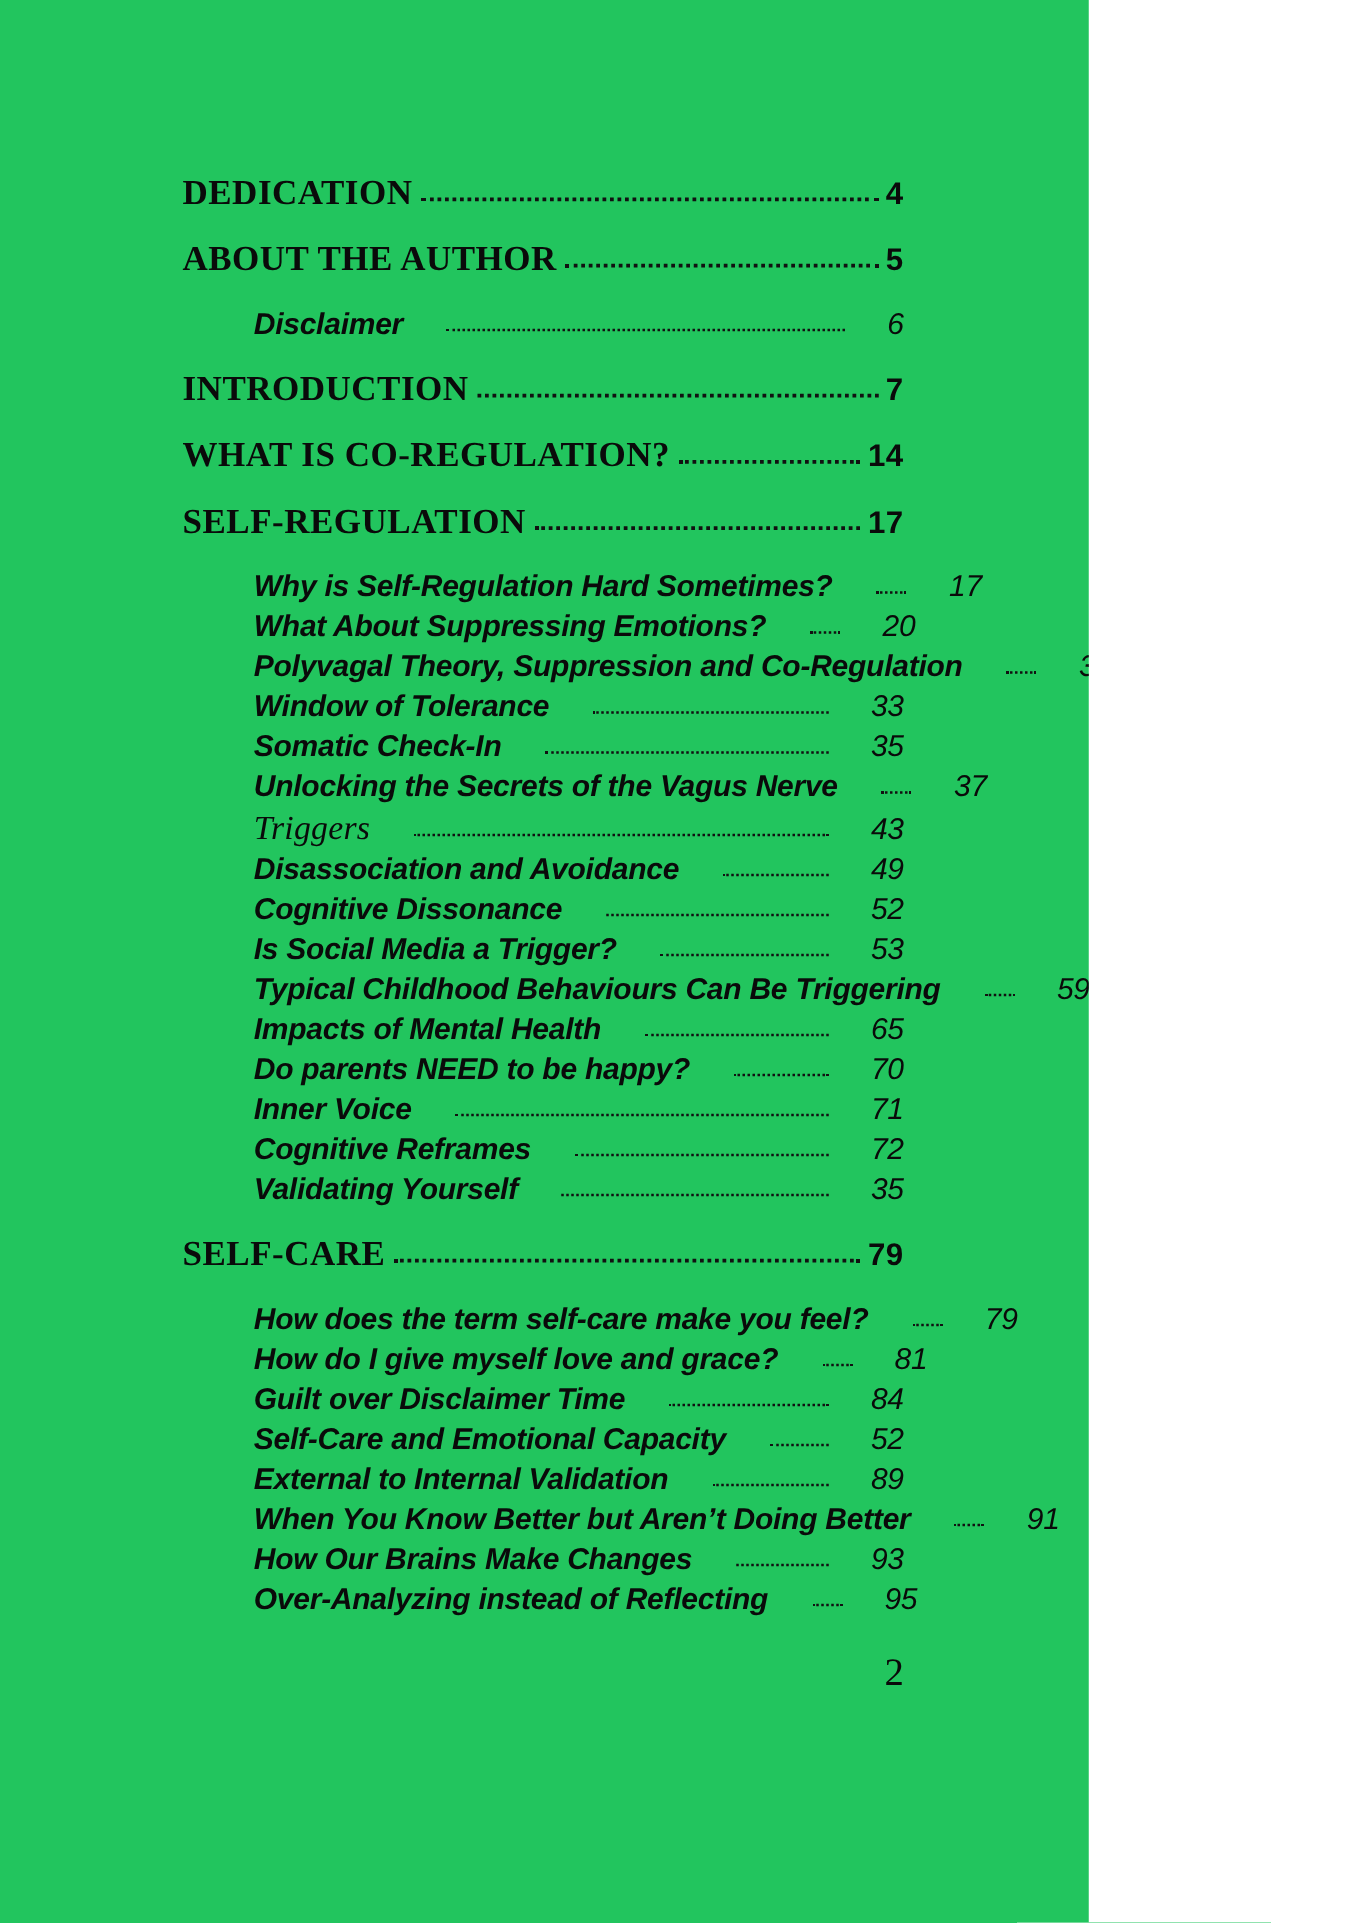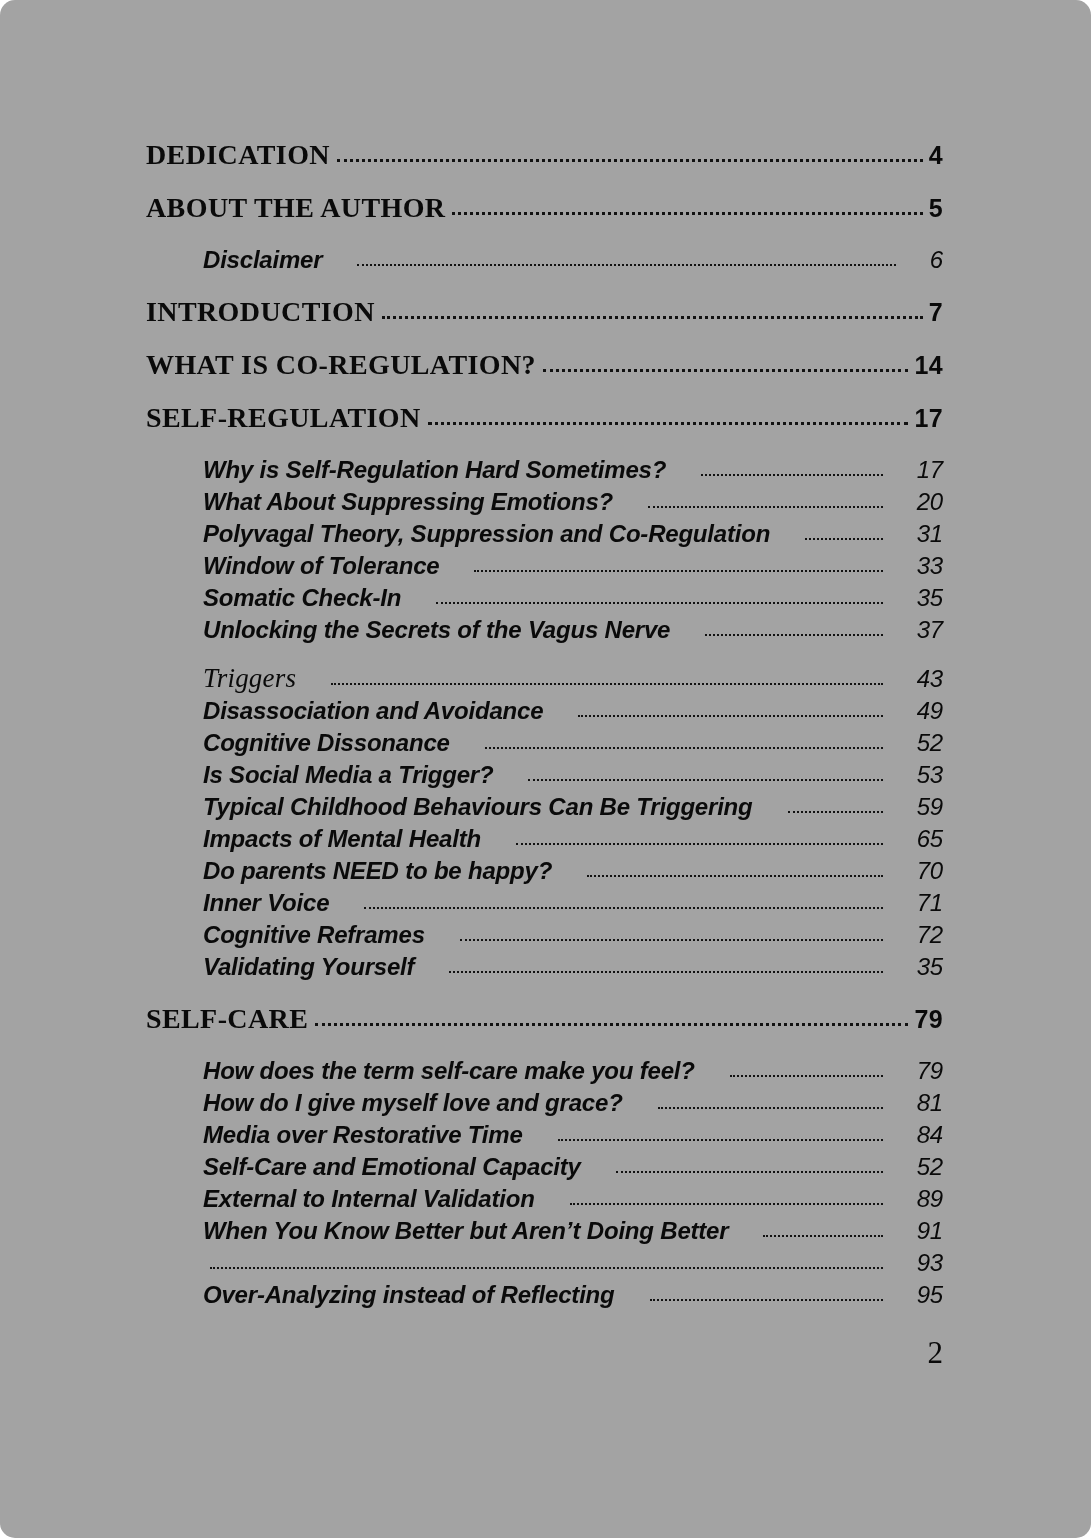--- a/index.html
+++ b/index.html
@@ -5,26 +5,25 @@
   * { box-sizing: border-box; }
   html, body { margin: 0; padding: 0; }
   body {
     width: 1091px;
     height: 1538px;
     background: #ffffff;
     color: #0a0a0a;
     font-family: "Liberation Serif", serif;
   }
   .sheet {
-    width: 1091px;
+    width: 871px;
     height: 1538px;
     padding: 138px 148px 40px 146px;
-    background: #a3a3a3;
+    background: #22c55e;
     overflow: hidden;
-    border-radius: 15px;
   }
   .toc-row {
     display: flex;
     align-items: baseline;
     width: 100%;
   }
   
   .lvl1 {
     font-family: "Liberation Serif", serif;
     font-weight: 700;
@@ -46,21 +45,20 @@
     gap: 28px;
   }
   .lvl2 { margin: 19px 0; }
   .lvl3 { margin: 0; }
   
   .serif-title {
     font-family: "Liberation Serif", serif !important;
     font-weight: 400 !important;
     font-size: 27px;
     letter-spacing: 0.2px;
-    margin-top: 16px;
   }
   .title { white-space: nowrap; }
   .leader {
     flex: 1 1 auto;
     min-width: 24px;
     height: 0;
     border-bottom: 3px dotted #111111;
     margin: 0 6px 0 7px;
     position: relative;
     top: -2px;
@@ -237,21 +235,21 @@
     </div>
 
     <div class="toc-row lvl3">
       <span class="title">How do I give myself love and grace?</span>
       <span class="leader"></span>
       <span class="page-num">81</span>
     </div>
 
 
     <div class="toc-row lvl3">
-      <span class="title">Media over Restorative Time</span>
+      <span class="title">Guilt over Disclaimer Time</span>
       <span class="leader"></span>
       <span class="page-num">84</span>
     </div>
 
     <div class="toc-row lvl3">
       <span class="title">Self-Care and Emotional Capacity</span>
       <span class="leader"></span>
       <span class="page-num">52</span>
     </div>
 
@@ -262,20 +260,21 @@
       <span class="page-num">89</span>
     </div>
 
     <div class="toc-row lvl3">
       <span class="title">When You Know Better but Aren’t Doing Better</span>
       <span class="leader"></span>
       <span class="page-num">91</span>
     </div>
 
     <div class="toc-row lvl3">
+      <span class="title">How Our Brains Make Changes</span>
       <span class="leader"></span>
       <span class="page-num">93</span>
     </div>
 
     <div class="toc-row lvl3">
       <span class="title">Over-Analyzing instead of Reflecting</span>
       <span class="leader"></span>
       <span class="page-num">95</span>
     </div>
 

